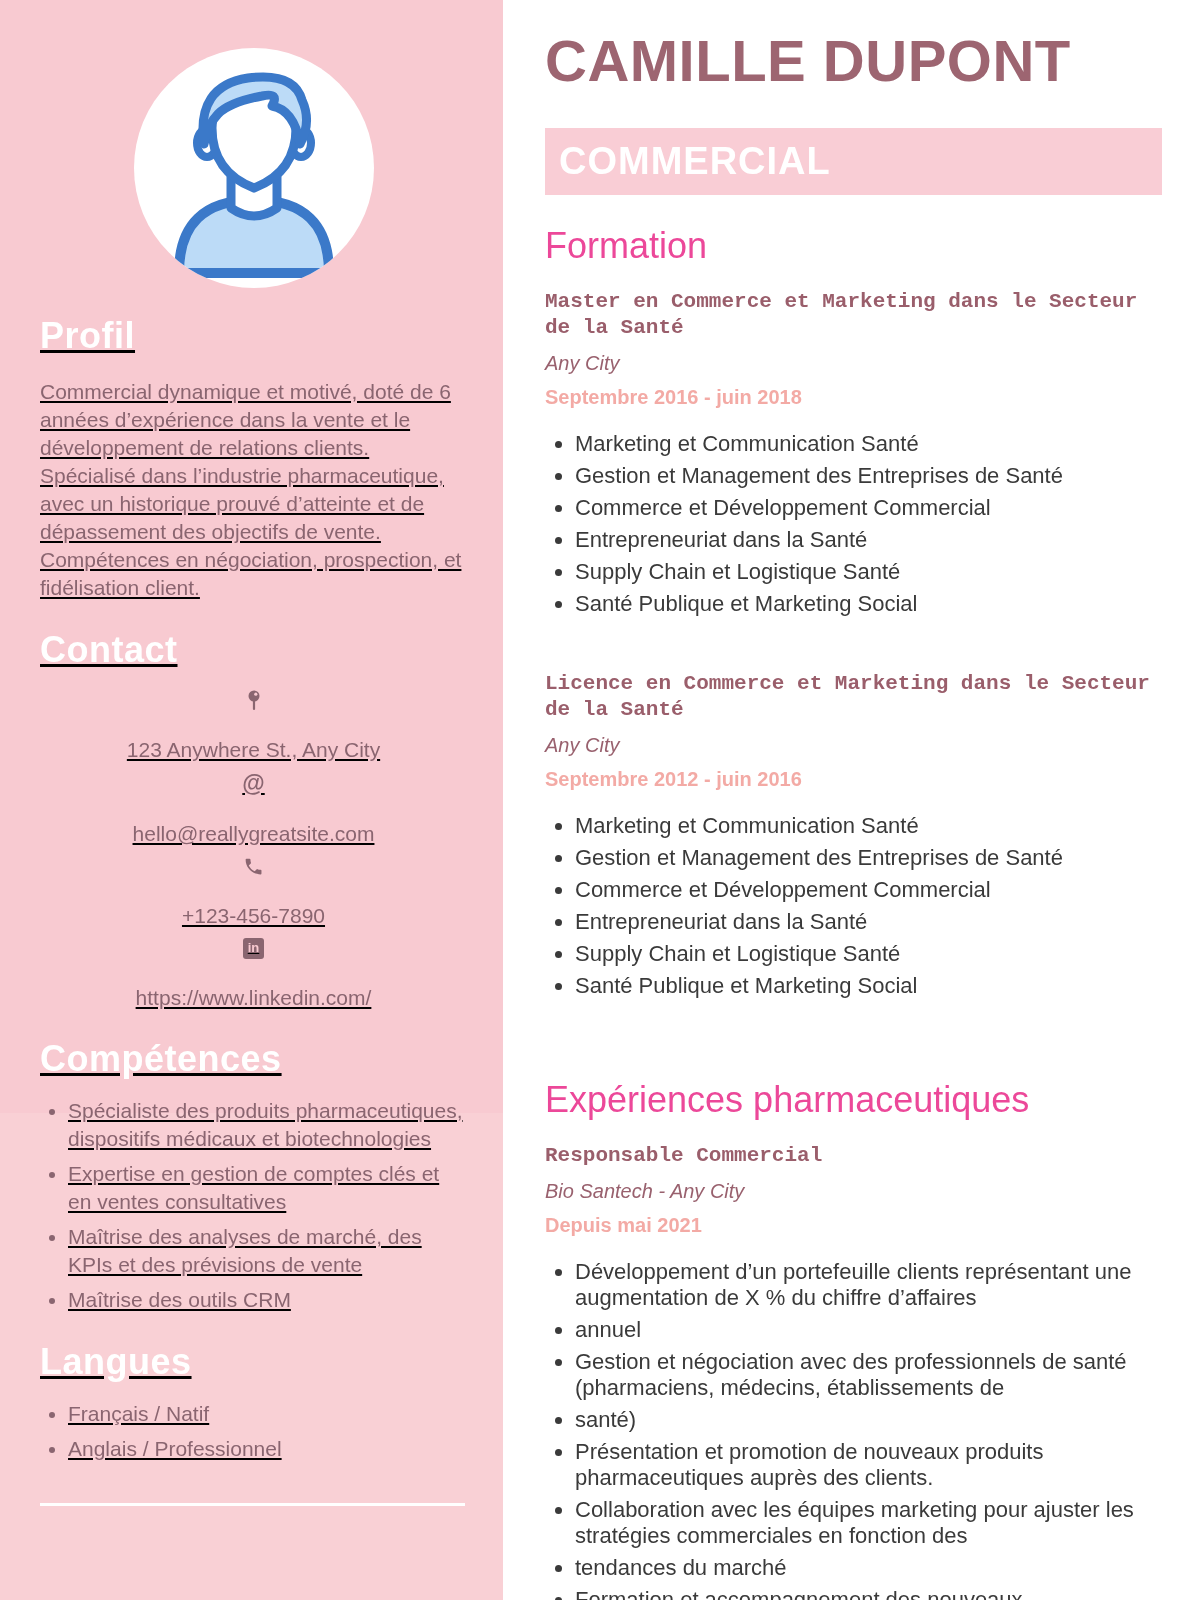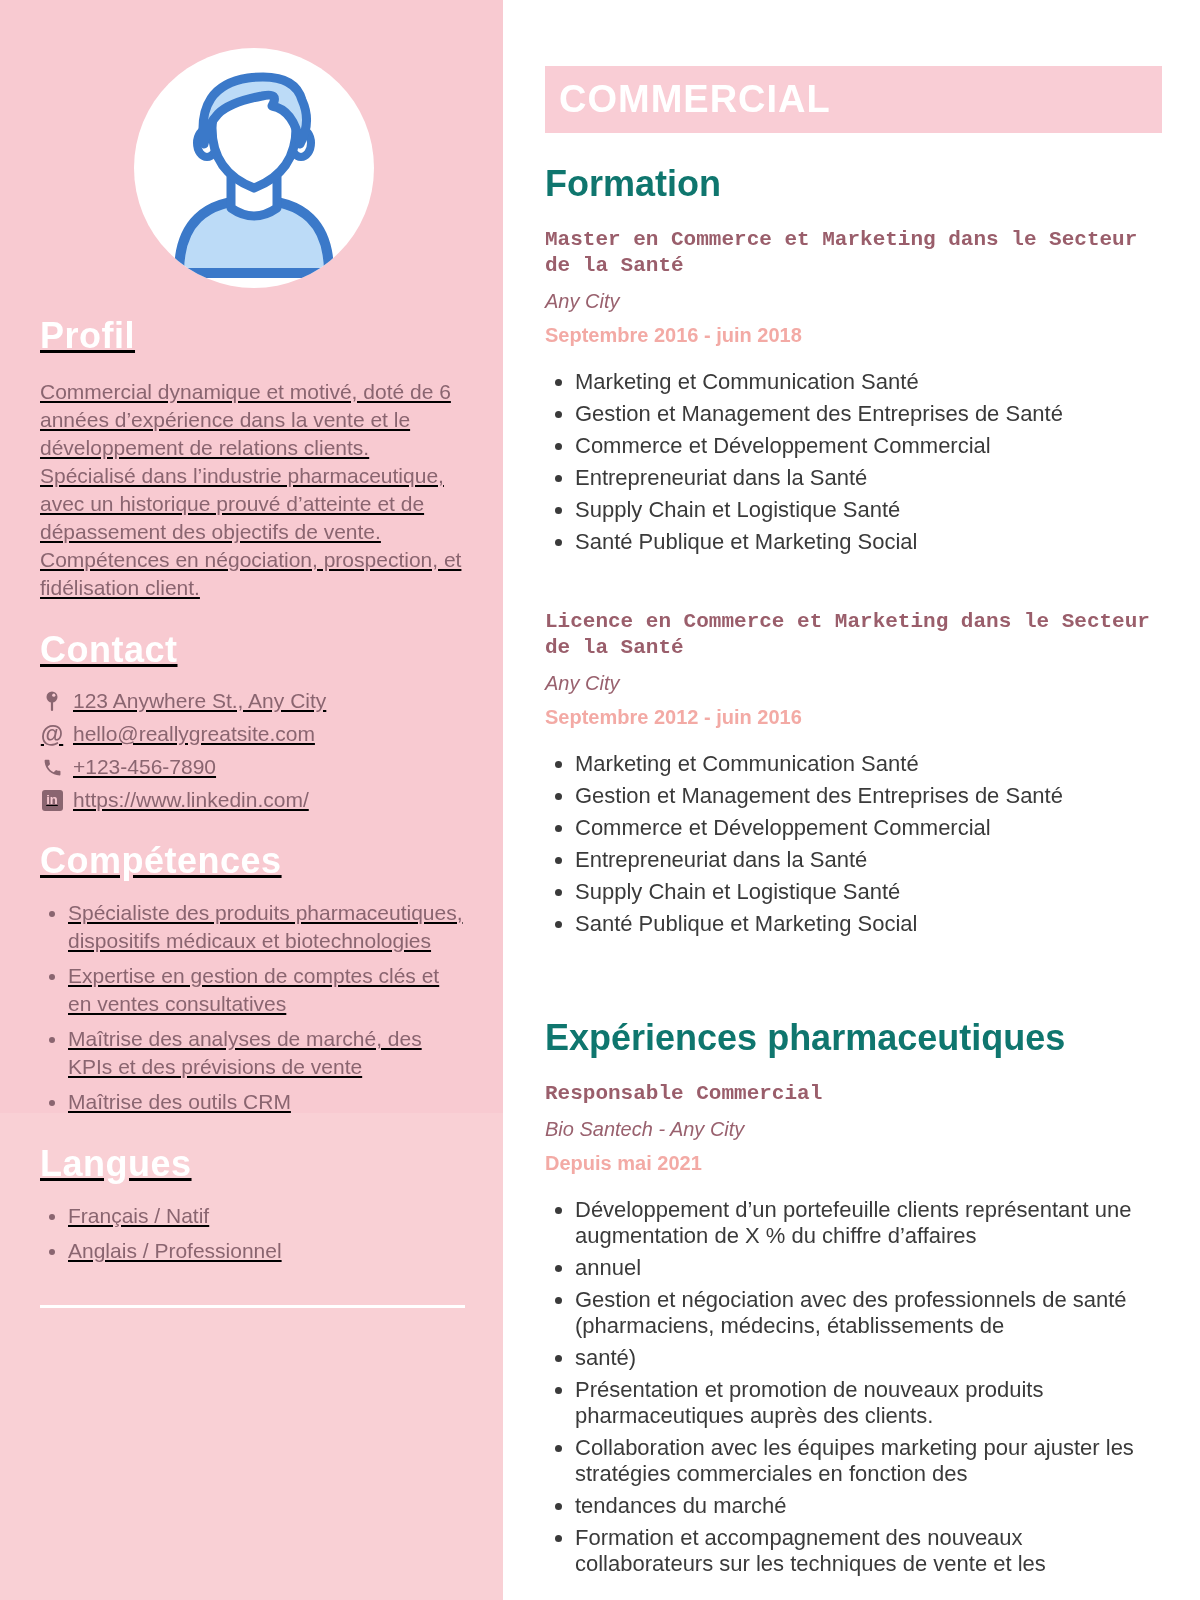--- a/index.html
+++ b/index.html
@@ -9,40 +9,40 @@
   
   .sidebar{position:absolute;left:0;top:0;width:503px;height:1600px;background:#f8cad1;text-decoration:underline;}
   .sidebar-bottom{position:absolute;left:0;top:1113px;width:503px;height:487px;background:#f9d0d5;}
   .side-inner{position:relative;box-sizing:border-box;padding:0 36px 0 40px;color:#8a6570;}
   .avatar-wrap{width:240px;height:240px;border-radius:50%;background:#ffffff;margin:48px auto 0;
                display:flex;align-items:center;justify-content:center;overflow:hidden;}
   .avatar-wrap svg{width:240px;height:240px;display:block;}
   h2.side-h{margin:26px 0 0 0;font-size:36px;line-height:44px;font-weight:bold;color:#ffffff;letter-spacing:.5px;}
   .side-p{margin:20px 0 0 0;font-size:21px;line-height:28px;}
   .contact-list{margin:16px 0 0 0;padding:0;list-style:none;}
-  .contact-list li{display:flex;align-items:center;gap:9px;margin-bottom:7px;font-size:21px;line-height:26px;}
+  .contact-list li{display:flex;align-items:center;gap:25px;margin-bottom:7px;font-size:21px;line-height:26px;flex-direction:column;}
   .cicon{width:24px;flex:0 0 24px;display:inline-flex;justify-content:center;align-items:center;color:#8a6570;}
   .cicon svg{display:block;}
   .at-glyph{font-size:23px;font-weight:bold;}
   .li-badge{width:21px;height:21px;background:#8a6570;border-radius:3px;color:#f8cad1;
             font-size:13px;font-weight:bold;display:flex;align-items:center;justify-content:center;}
   ul.side-list{margin:16px 0 0 0;padding:0 0 0 28px;}
   ul.side-list li{font-size:21px;line-height:28px;margin-bottom:7px;}
   .divider{height:3px;background:#ffffff;margin:40px 2px 0 0;}
   ul.hobby-list{margin:30px 0 0 0;padding:0 0 0 28px;}
   ul.hobby-list li{font-size:21px;line-height:27px;margin-bottom:9px;}
 
   
   .main{position:absolute;left:503px;top:0;width:697px;height:1600px;background:#ffffff;
         box-sizing:border-box;padding:30px 40px 0 42px;}
   h1.name{margin:0;font-size:58px;line-height:62px;font-weight:bold;color:#9d6571;letter-spacing:.5px;white-space:nowrap;}
   .role-banner{margin-top:36px;width:617px;height:67px;background:#f9cdd5;display:flex;align-items:center;
                box-sizing:border-box;padding-left:14px;}
   .role-banner span{color:#ffffff;font-size:38px;font-weight:bold;letter-spacing:1px;}
-  h2.main-h{margin:30px 0 0 0;font-size:36px;line-height:42px;font-weight:bold;color:#0f766e;}
+  h2.main-h{margin:30px 0 0 0;font-size:36px;line-height:42px;font-weight:normal;color:#ec4899;}
   .entry{margin:0;}
   .entry-title{margin:22px 0 0 0;font-size:21px;line-height:26px;font-weight:bold;color:#9a5e6b;font-family:Liberation Mono, monospace;}
   .entry-place{margin:10px 0 0 0;font-size:20px;line-height:25px;font-style:italic;color:#99616e;}
   .entry-dates{margin:9px 0 0 0;font-size:20px;line-height:25px;font-weight:bold;color:#f3aaa5;}
   ul.entry-list{margin:21px 0 0 0;padding:0 0 0 30px;color:#3a3a3a;}
   ul.entry-list li{font-size:22px;line-height:26px;margin-bottom:6px;}
   .gap-lg{height:26px;}
   .gap-xl{height:44px;}
 </style>
 </head>
@@ -120,20 +120,21 @@
       </ul>
 
       <div class="divider"></div>
 
 
     </div>
   </aside>
 
   <section class="main">
 
+    <h1 class="name">CAMILLE DUPONT</h1>
 
     <div class="role-banner">
       <span>COMMERCIAL</span>
     </div>
 
     <h2 class="main-h">Formation</h2>
 
     <div class="entry">
       <div class="entry-title">Master en Commerce et Marketing dans le Secteur de la Santé</div>
       <div class="entry-place">Any City</div>

